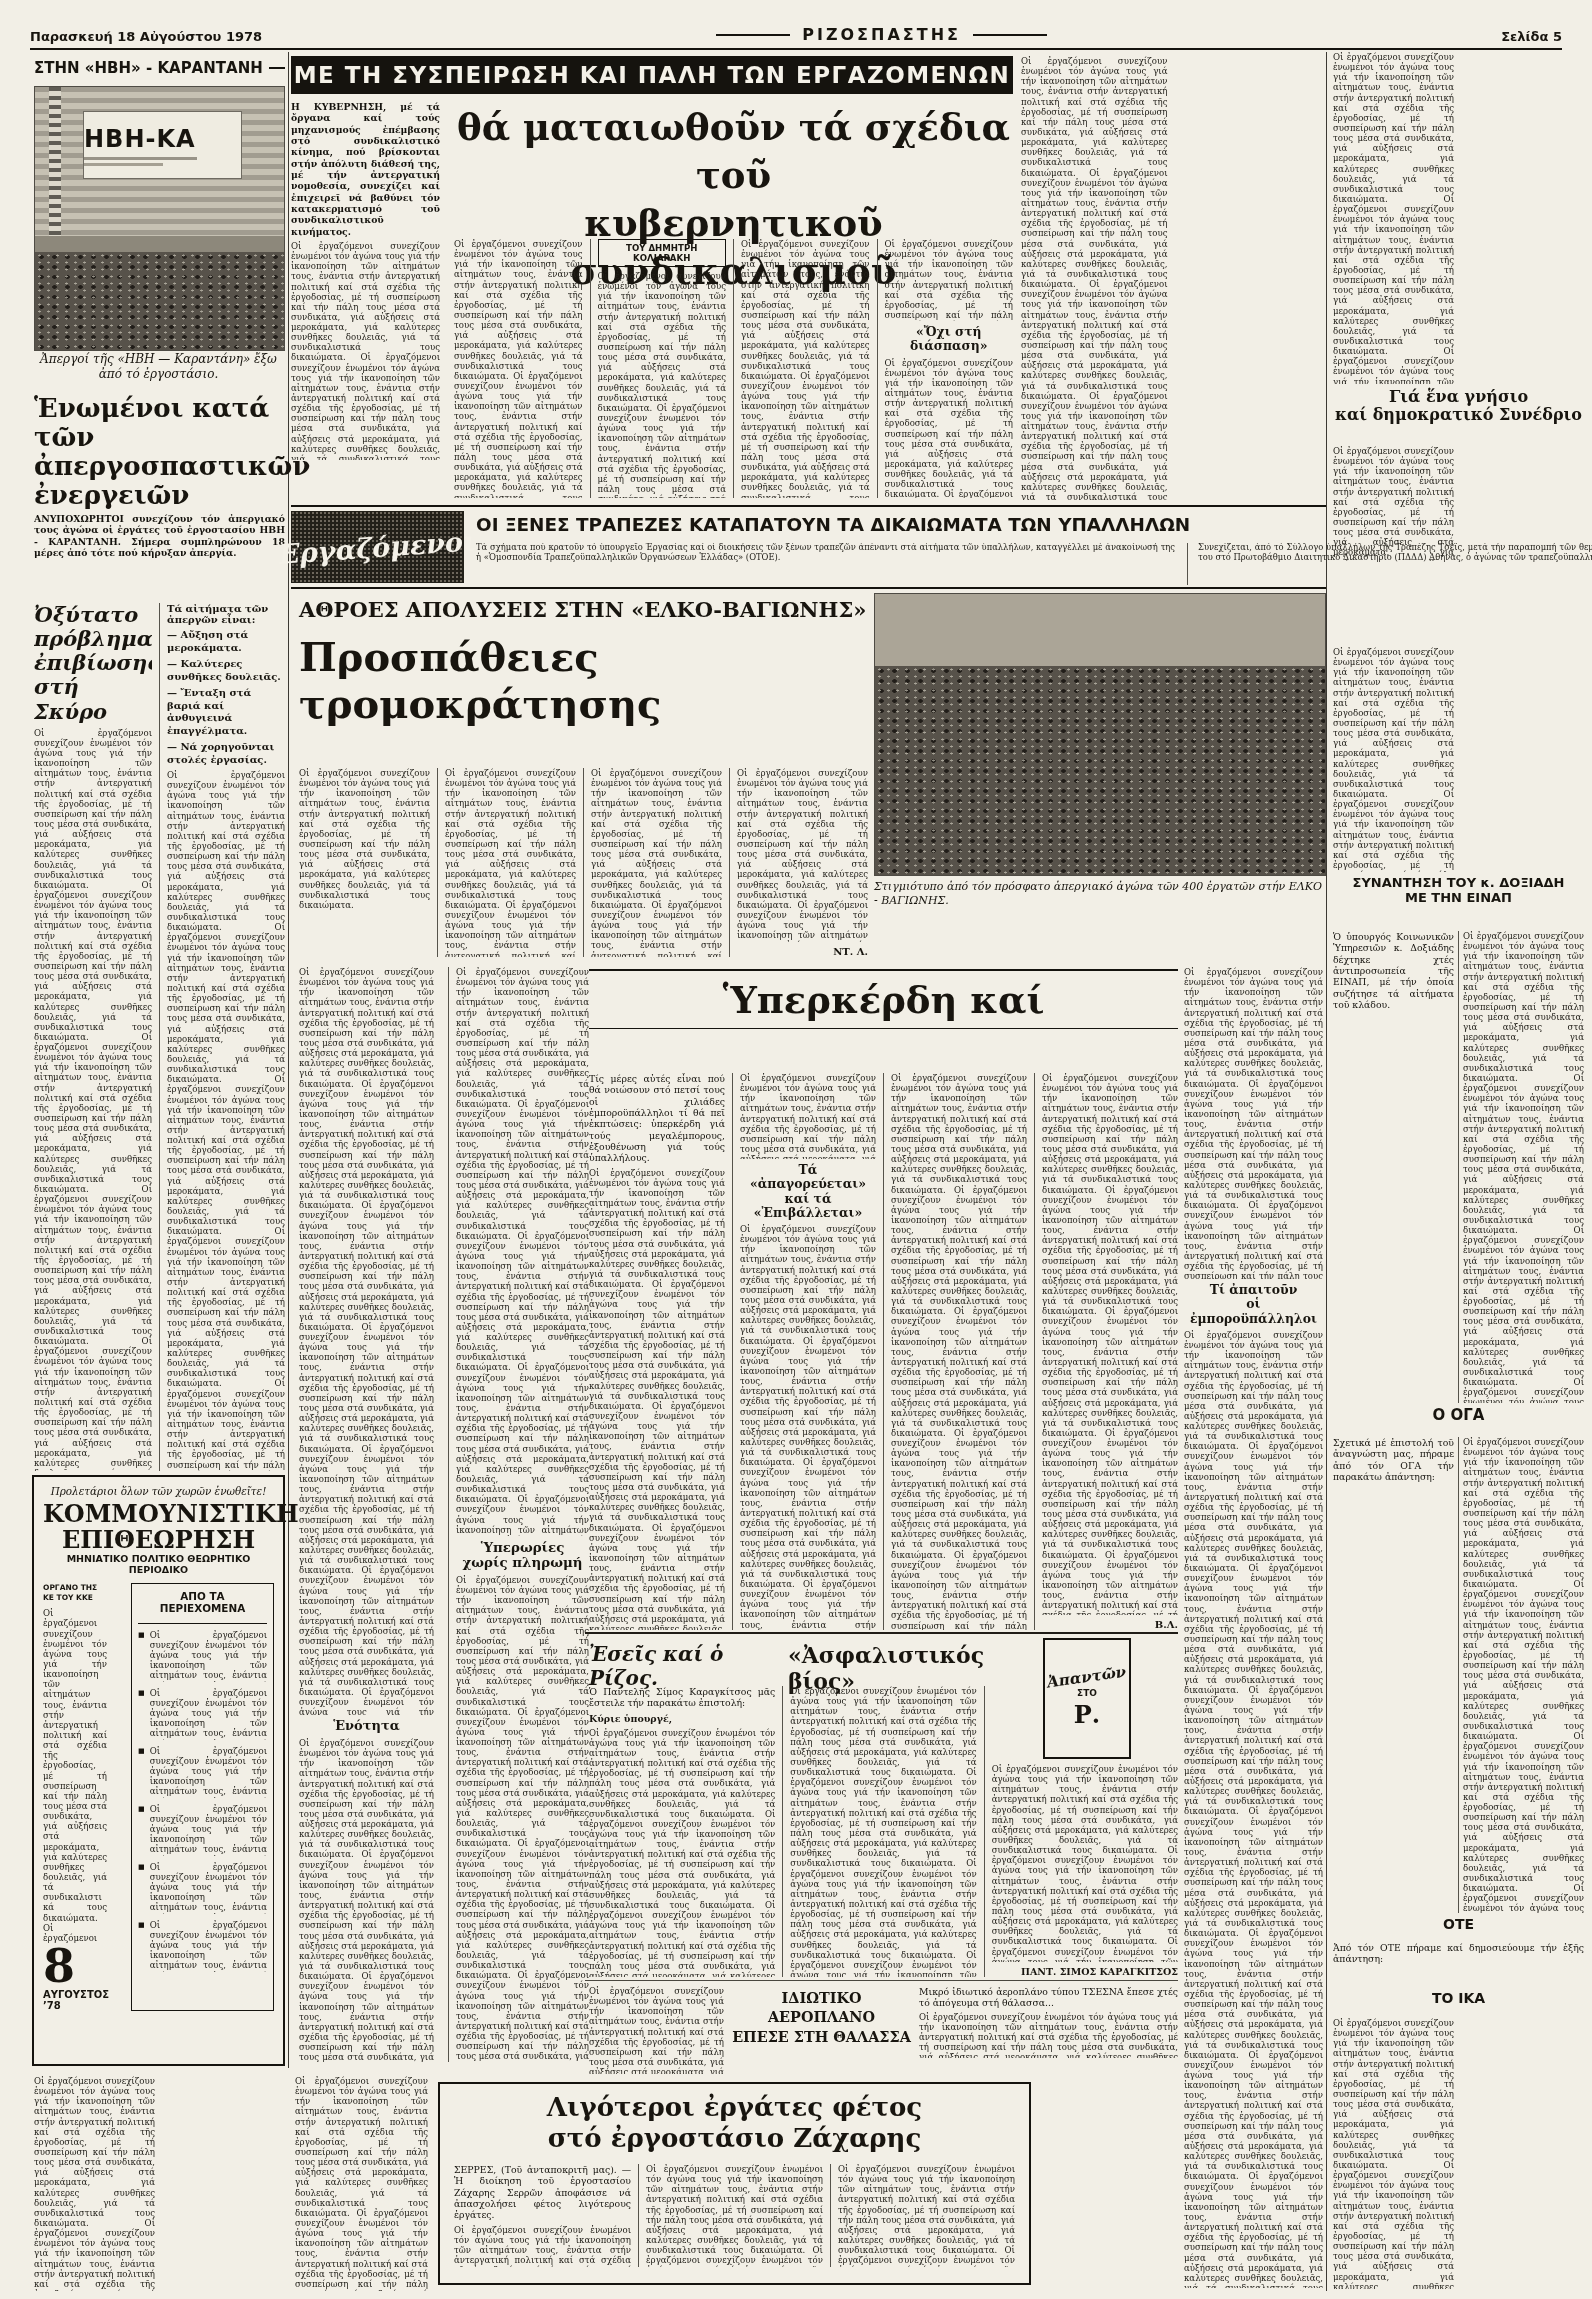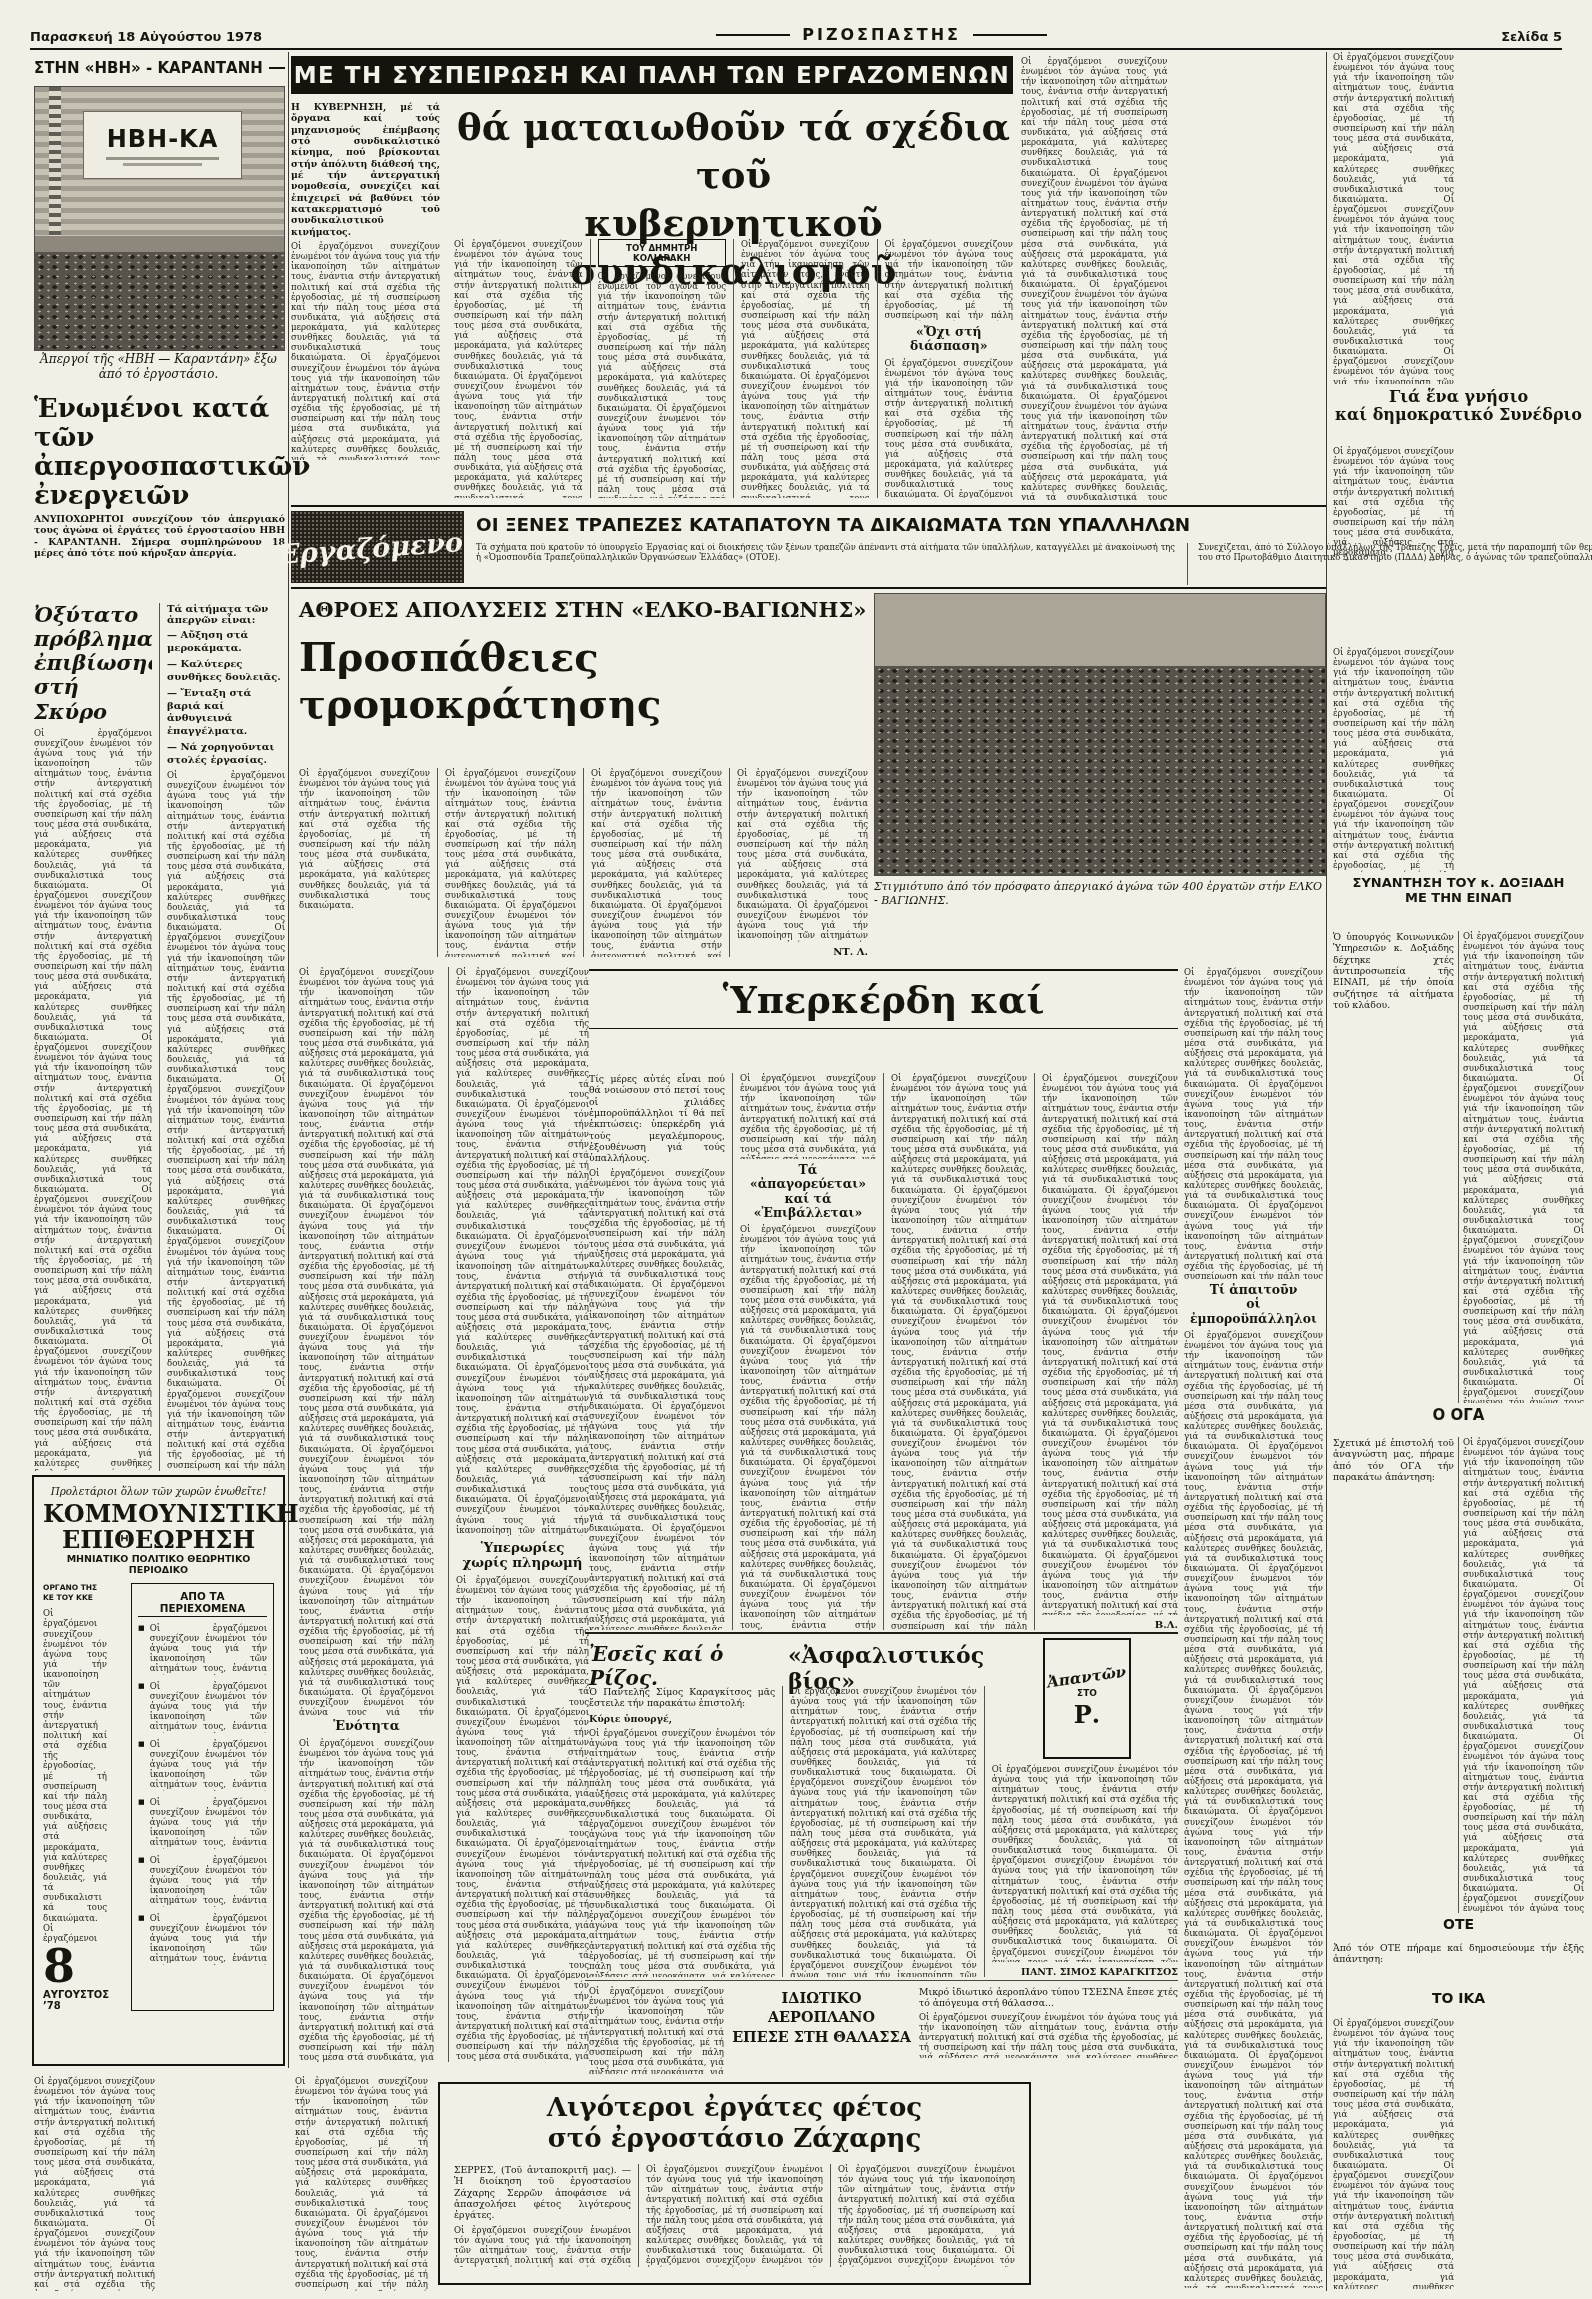--- a/index.html
+++ b/index.html
@@ -56,21 +56,21 @@
   <div class="vr" style="left:1326px;top:52px;height:2239px"></div>
 
   <div class="abs sans b" style="left:34px;top:56px;width:251px;height:24px;font-size:15px;display:flex;align-items:center;gap:6px">
     <span>ΣΤΗΝ «ΗΒΗ» - ΚΑΡΑΝΤΑΝΗ</span>
     <span style="flex:1;height:2px;background:#15130e"></span>
   </div>
 
   <div class="abs" style="left:34px;top:86px;width:249px;height:263px;background:#b5b0a4;border:1px solid #4e4b44">
     <div class="abs" style="left:0;top:0;width:100%;height:149px;background:repeating-linear-gradient(180deg,#a19c90 0 5px,#c6c1b3 5px 11px)"></div>
     <div class="abs" style="left:14px;top:0;width:12px;height:149px;background:repeating-linear-gradient(180deg,#5f5c54 0 4px,#dcd8cb 4px 9px)"></div>
-    <div class="abs" style="left:48px;top:24px;width:157px;height:66px;background:#efece1;border:1px solid #6e6a61;display:flex;flex-direction:column;align-items:center;justify-content:center">
+    <div class="abs" style="left:48px;top:24px;width:157px;height:66px;background:#efece1;border:1px solid #6e6a61;display:flex;flex-direction:column;justify-content:center">
       <b class="sans" style="font-size:24px;letter-spacing:1px">ΗΒΗ-ΚΑ</b>
       <span style="width:72%;height:3px;background:#989387;margin-top:4px"></span>
       <span style="width:50%;height:3px;background:#a5a093;margin-top:3px"></span>
     </div>
     <div class="abs" style="left:0;bottom:98px;width:100%;height:16px;background:#8d887b"></div>
     <div class="abs crowd" style="left:0;bottom:0;width:100%;height:98px"></div>
   </div>
 
   <div class="abs i ctr" style="left:34px;top:352px;width:249px;height:40px;font-size:12px;line-height:1.25">Ἀπεργοί τῆς «ΗΒΗ — Καραντάνη» ἔξω ἀπό τό ἐργοστάσιο.</div>
 
@@ -106,21 +106,21 @@
 ΕΠΙΘΕΩΡΗΣΗ</div>
     <div class="b ctr sans" style="font-size:9.5px;">ΜΗΝΙΑΤΙΚΟ ΠΟΛΙΤΙΚΟ ΘΕΩΡΗΤΙΚΟ ΠΕΡΙΟΔΙΚΟ</div>
     <div style="display:flex;gap:24px;margin-top:8px;height:428px">
       <div style="width:64px;display:flex;flex-direction:column">
         <div class="b sans" style="font-size:7.5px;line-height:1.3">ΟΡΓΑΝΟ ΤΗΣ ΚΕ ΤΟΥ ΚΚΕ</div>
         <div class="f" style="margin-top:6px;flex:1">Οἱ ἐργαζόμενοι συνεχίζουν ἑνωμένοι τόν ἀγώνα τους γιά τήν ἱκανοποίηση τῶν αἰτημάτων τους, ἐνάντια στήν ἀντεργατική πολιτική καί στά σχέδια τῆς ἐργοδοσίας, μέ τή συσπείρωση καί τήν πάλη τους μέσα στά συνδικάτα, γιά αὐξήσεις στά μεροκάματα, γιά καλύτερες συνθῆκες δουλειᾶς, γιά τά συνδικαλιστικά τους δικαιώματα. Οἱ ἐργαζόμενοι συνεχίζουν ἑνωμένοι τόν ἀγώνα τους γιά τήν ἱκανοποίηση τῶν αἰτημάτων τους, ἐνάντια στήν ἀντεργατική πολιτική καί στά σχέδια τῆς ἐργοδοσίας, μέ τή συσπείρωση καί τήν πάλη τους μέσα στά συνδικάτα, γιά αὐξήσεις στά μεροκάματα, γιά καλύτερες συνθῆκες δουλειᾶς, γιά τά συνδικαλιστικά τους δικαιώματα. </div>
         <b style="font-size:46px;line-height:1">8</b>
         <b class="sans" style="font-size:10px">ΑΥΓΟΥΣΤΟΣ ’78</b>
       </div>
       <div style="flex:1;border:1.5px solid #15130e;padding:6px;overflow:hidden">
-        <div class="b ctr sans" style="font-size:10.4px;border-bottom:1px solid #15130e;padding-bottom:2px">ΑΠΟ ΤΑ ΠΕΡΙΕΧΟΜΕΝΑ</div>
+        <div class="b ctr sans" style="font-size:10.4px;border-bottom:1px solid #15130e;padding-bottom:9px">ΑΠΟ ΤΑ ΠΕΡΙΕΧΟΜΕΝΑ</div>
         <div class="kitem">
             <div class="f" style="height:52px">Οἱ ἐργαζόμενοι συνεχίζουν ἑνωμένοι τόν ἀγώνα τους γιά τήν ἱκανοποίηση τῶν αἰτημάτων τους, ἐνάντια στήν ἀντεργατική πολιτική καί στά σχέδια τῆς ἐργοδοσίας, μέ τή συσπείρωση καί τήν πάλη τους μέσα στά συνδικάτα, γιά αὐξήσεις στά μεροκάματα, γιά καλύτερες συνθῆκες δουλειᾶς, γιά τά συνδικαλιστικά τους δικαιώματα. </div>
           </div>
         <div class="kitem">
             <div class="f" style="height:52px">Οἱ ἐργαζόμενοι συνεχίζουν ἑνωμένοι τόν ἀγώνα τους γιά τήν ἱκανοποίηση τῶν αἰτημάτων τους, ἐνάντια στήν ἀντεργατική πολιτική καί στά σχέδια τῆς ἐργοδοσίας, μέ τή συσπείρωση καί τήν πάλη τους μέσα στά συνδικάτα, γιά αὐξήσεις στά μεροκάματα, γιά καλύτερες συνθῆκες δουλειᾶς, γιά τά συνδικαλιστικά τους δικαιώματα. </div>
           </div>
         <div class="kitem">
             <div class="f" style="height:52px">Οἱ ἐργαζόμενοι συνεχίζουν ἑνωμένοι τόν ἀγώνα τους γιά τήν ἱκανοποίηση τῶν αἰτημάτων τους, ἐνάντια στήν ἀντεργατική πολιτική καί στά σχέδια τῆς ἐργοδοσίας, μέ τή συσπείρωση καί τήν πάλη τους μέσα στά συνδικάτα, γιά αὐξήσεις στά μεροκάματα, γιά καλύτερες συνθῆκες δουλειᾶς, γιά τά συνδικαλιστικά τους δικαιώματα. </div>
           </div>
         <div class="kitem">

